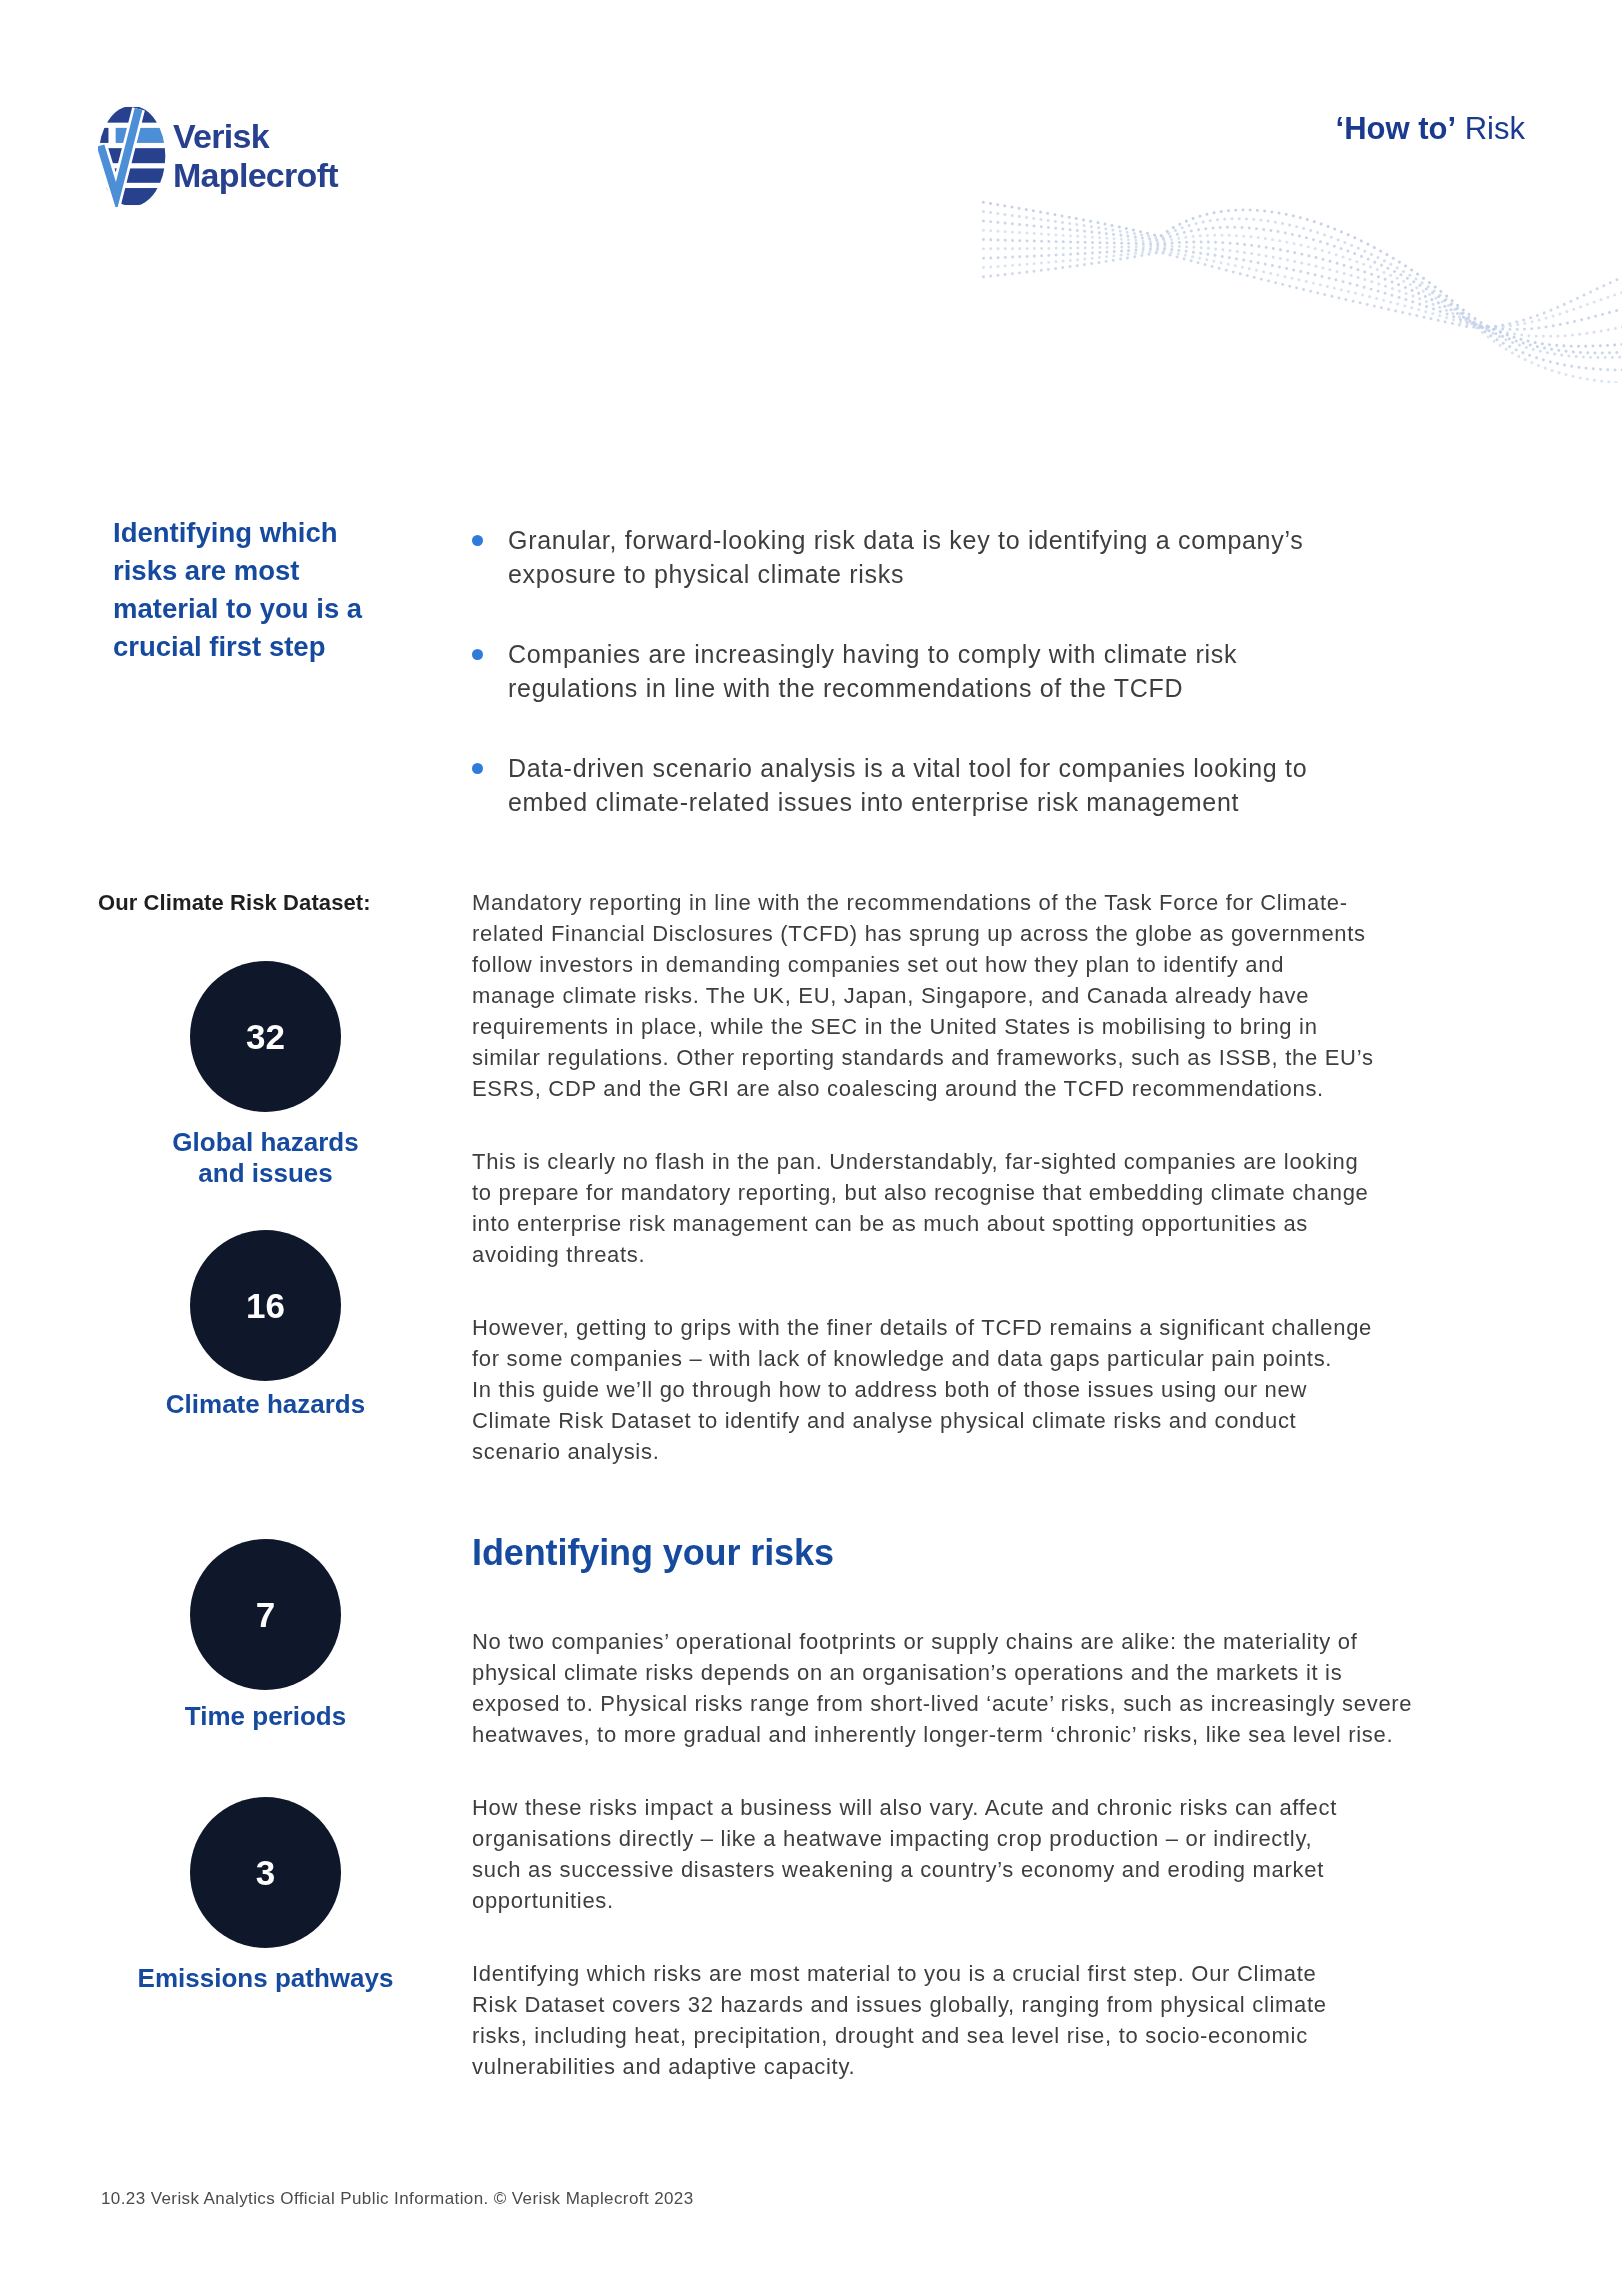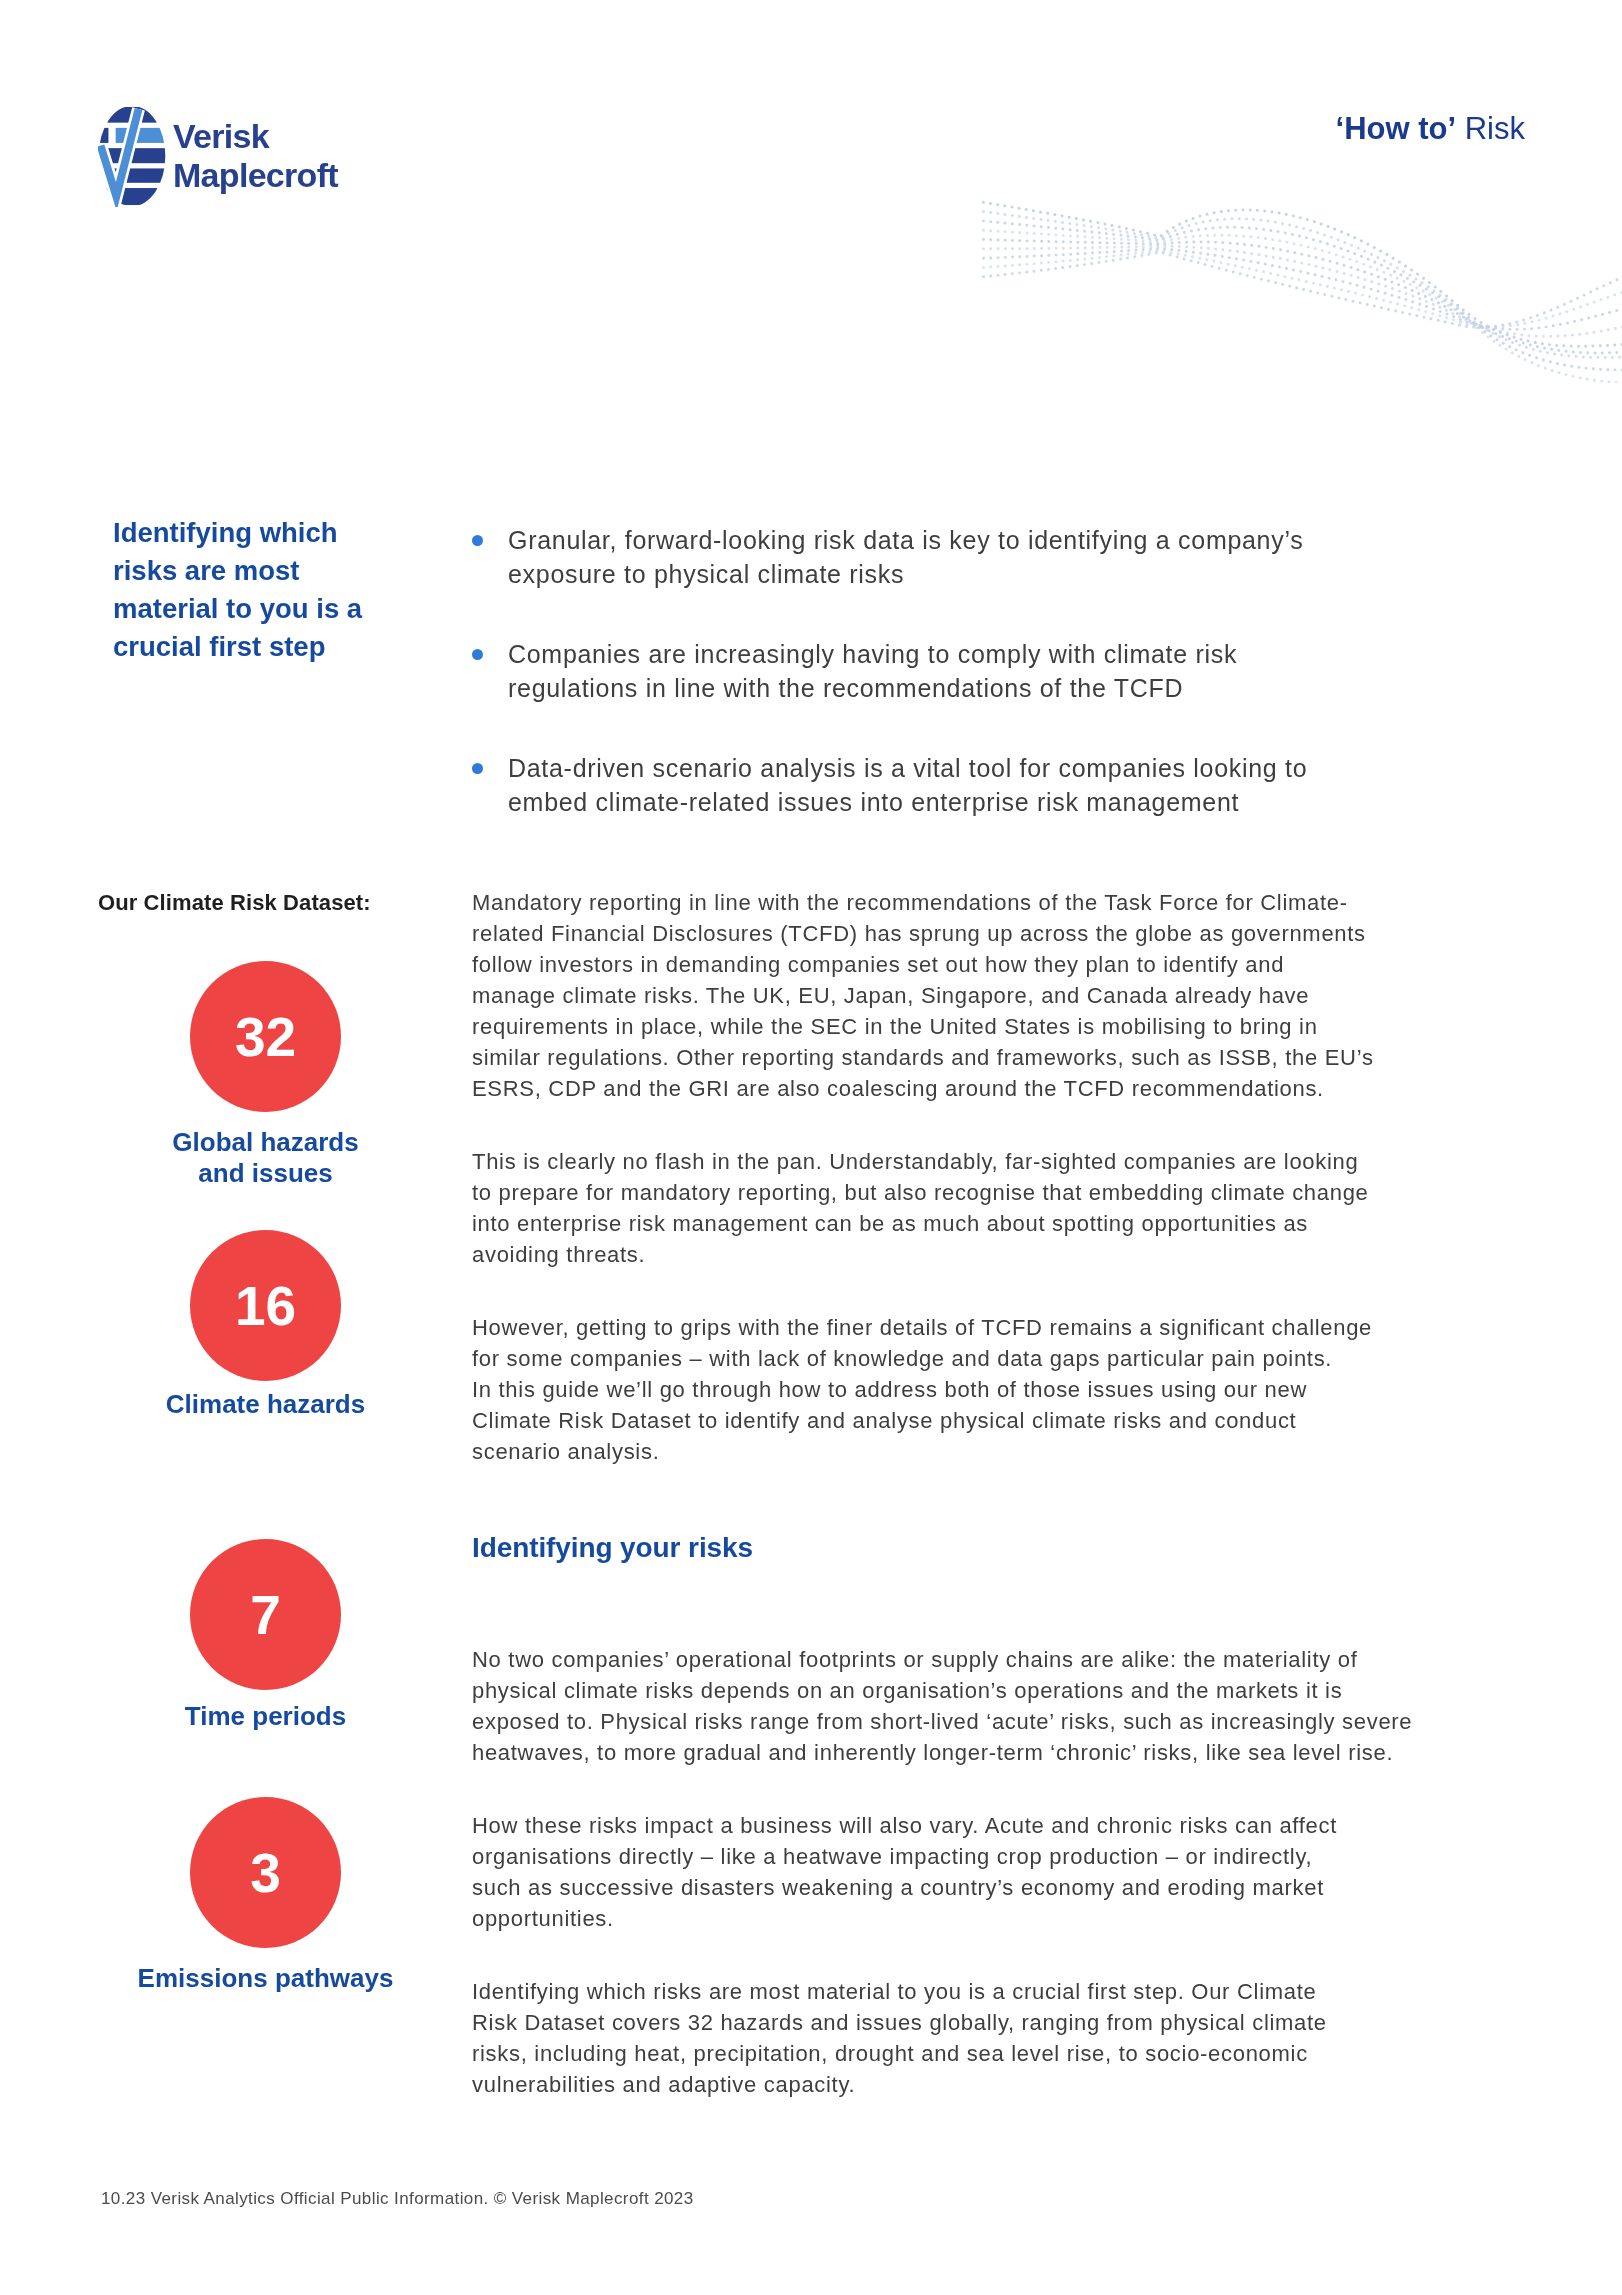--- a/index.html
+++ b/index.html
@@ -35,23 +35,23 @@
     position:absolute;left:113px;top:514px;width:327px;
     font-size:27.5px;font-weight:bold;color:#164A9F;
     line-height:38px;white-space:pre-line;
   }
   .dataset-label{
     position:absolute;left:98px;top:890px;
     font-size:22px;font-weight:bold;color:#1F1F1F;letter-spacing:0.1px;
   }
   .stat-circle{
     position:absolute;left:190px;width:151px;height:151px;border-radius:50%;
-    background:#ef4444;color:#ffffff;
+    background:#0f172a;color:#ffffff;
     display:flex;align-items:center;justify-content:center;
-    font-size:55px;font-weight:bold;
+    font-size:35px;font-weight:bold;
   }
   .stat-label{
     position:absolute;left:69px;width:393px;text-align:center;
     font-size:26px;font-weight:bold;color:#164A9F;
     line-height:31px;white-space:pre-line;
   }
   #circle-1{top:961px;} #label-1{top:1127px;}
   #circle-2{top:1230px;} #label-2{top:1389px;}
   #circle-3{top:1539px;} #label-3{top:1701px;}
   #circle-4{top:1797px;} #label-4{top:1963px;}
@@ -68,22 +68,22 @@
     letter-spacing:0.7px;white-space:pre-line;
   }
 
   
   .bodycol{position:absolute;left:472px;top:887px;width:1080px;}
   .para{
     font-size:22px;line-height:31px;color:#3E3E3E;
     letter-spacing:0.7px;white-space:pre-line;margin:0 0 42px 0;
   }
   .section-heading{
-    font-size:28px;font-weight:bold;color:#164A9F;
-    margin:65px 0 80px 0;letter-spacing:-0.1px;
+    font-size:36px;font-weight:bold;color:#164A9F;
+    margin:65px 0 52px 0;letter-spacing:-0.1px;
   }
 
   
   .footer{
     position:absolute;left:101px;top:2189px;
     font-size:17px;color:#4B4B4B;letter-spacing:0.4px;
   }
 </style>
 </head>
 <body>

